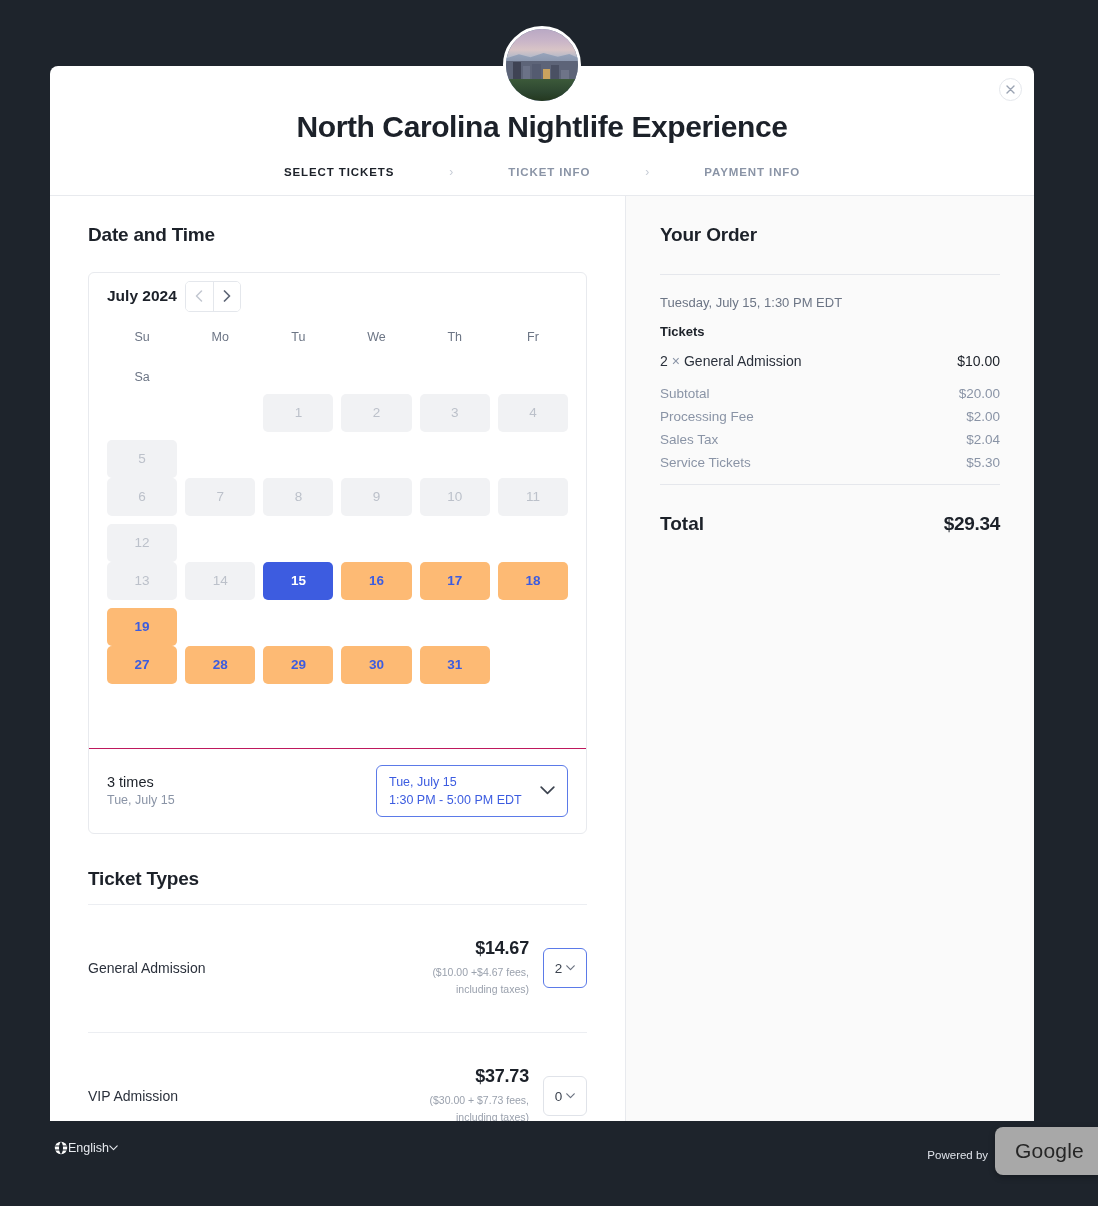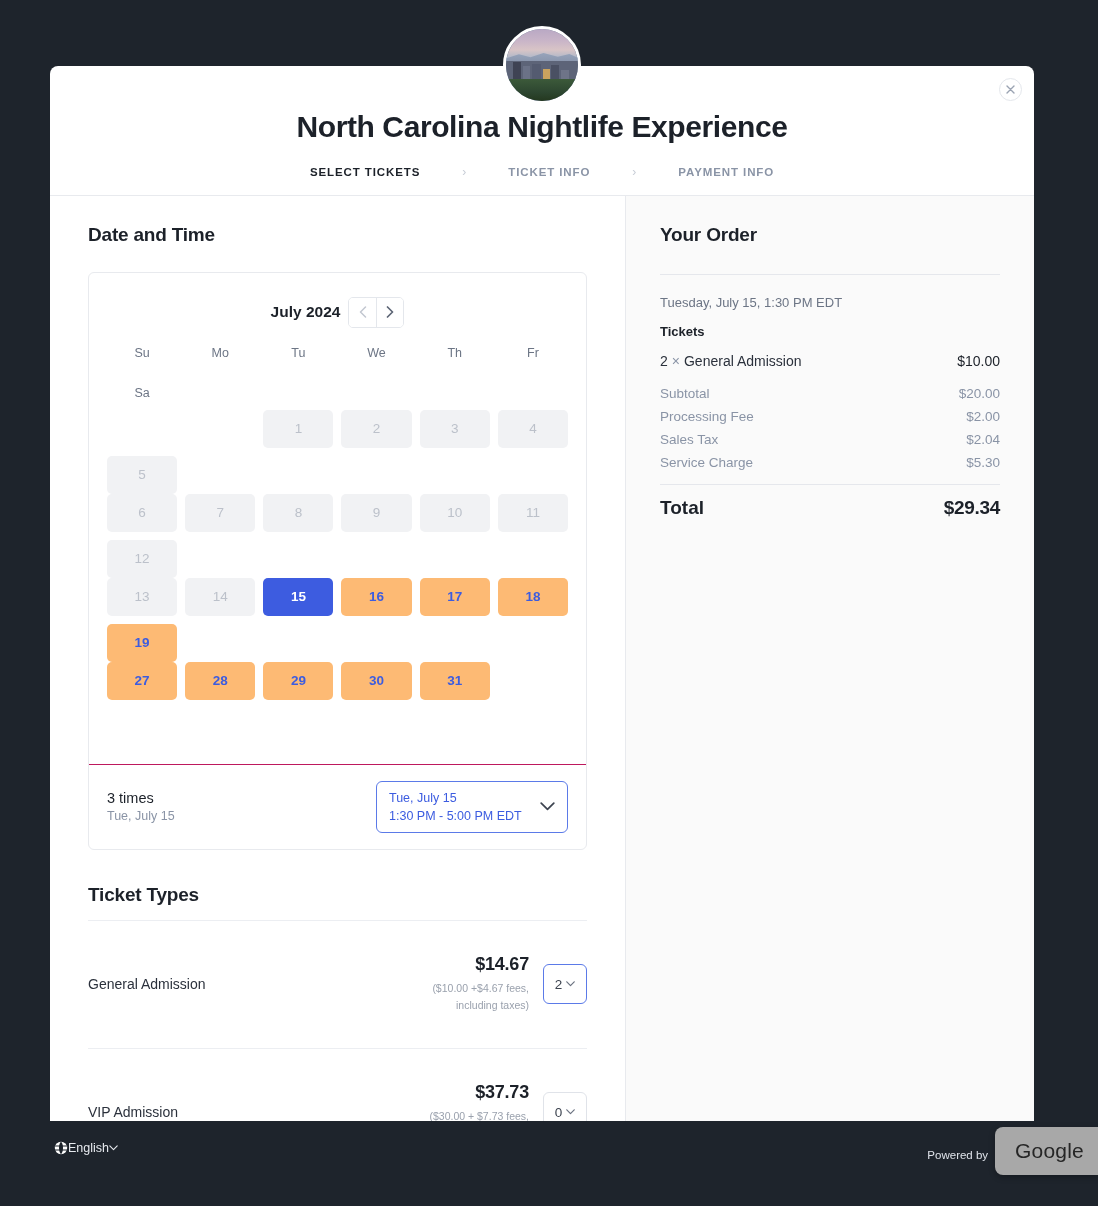--- a/index.html
+++ b/index.html
@@ -60,21 +60,21 @@
   #close-btn svg { display:block; }
 
   
   #modal-header { padding: 44px 0 0; text-align: center; }
   #event-title {
     font-size: 30px; font-weight: 700; color: #1c2129;
     letter-spacing: -0.4px; line-height: 1.15;
   }
   #steps {
     margin-top: 20px; padding-bottom: 16px;
-    display: flex; align-items: center; justify-content: center; gap: 4px;
+    display: flex; align-items: center; justify-content: center; gap: 17px;
   }
   .step {
     font-size: 11.5px; font-weight: 700; letter-spacing: 0.9px;
     color: #8a94a6; cursor: pointer; white-space: nowrap;
   }
   .step.active { color: #1c2129; }
   .step-sep { color: #c7ccd6; font-size: 12px; padding: 0 38px; user-select:none; }
 
   #header-rule { height:1px; background:#e8eaee; }
 
@@ -87,22 +87,22 @@
   .section-title {
     font-size: 19px; font-weight: 700; color: #1c2129; letter-spacing:-0.2px;
   }
 
   
   #calendar-card {
     margin-top: 26px;
     border: 1px solid #e8eaee; border-radius: 6px; background:#fff;
   }
   #cal-head {
-    display:flex; align-items:center; justify-content:center;
-    padding: 24px 18px 6px;
+    display:flex; align-items:center; justify-content:flex-start;
+    padding: 8px 18px 6px;
     gap: 8px;
   }
   #cal-month { font-size: 15.5px; font-weight: 700; color:#1c2129; }
   #cal-nav { display:flex; border:1px solid #e4e7ec; border-radius:5px; overflow:hidden; }
   .cal-nav-btn {
     width:27px; height:29px; display:flex; align-items:center; justify-content:center;
     background:#fff; cursor:pointer;
   }
   .cal-nav-btn + .cal-nav-btn { border-left:1px solid #e4e7ec; }
 
@@ -167,21 +167,21 @@
   #order-rule { height:1px; background:#e5e7ec; margin-top: 28px; }
   #order-date { font-size:13px; color:#6c7585; margin-top: 20px; }
   #order-tickets-label { font-size:13px; font-weight:700; color:#1c2129; margin-top:14px; }
   .order-line { display:flex; justify-content:space-between; align-items:baseline; }
   #order-item { margin-top: 14px; font-size:14px; color:#2b313c; }
   #order-item .qty-x { color:#8a94a6; padding: 0 4px; }
   #order-item .amt { color:#1c2129; font-weight:400; }
   #order-fees { margin-top: 17px; }
   #order-fees .order-line { margin-bottom: 8px; font-size:13.5px; color:#8a94a6; }
   #order-rule2 { height:1px; background:#e5e7ec; margin-top: 14px; }
-  #order-total { margin-top: 12px; }
+  #order-total { margin-top: 28px; }
   #order-total .lbl { font-size:19px; font-weight:700; color:#1c2129; }
   #order-total .val { font-size:19px; font-weight:700; color:#1c2129; letter-spacing:-0.3px; }
 
   
   #footer {
     position:absolute; left:0; top:1121px; width:1098px; height:85px;
     background:#1e242c;
   }
   #lang {
     position:absolute; left:54px; top:20px;
@@ -392,21 +392,21 @@
           </div>
           <div class="order-line">
             <div>Processing Fee</div>
             <div>$2.00</div>
           </div>
           <div class="order-line">
             <div>Sales Tax</div>
             <div>$2.04</div>
           </div>
           <div class="order-line">
-            <div>Service Charge</div>
+            <div>Service Tickets</div>
             <div>$5.30</div>
           </div>
         </div>
 
       <div id="order-rule2"></div>
 
       <div id="order-total" class="order-line">
         <div class="lbl">Total</div>
         <div class="val">$29.34</div>
       </div>

